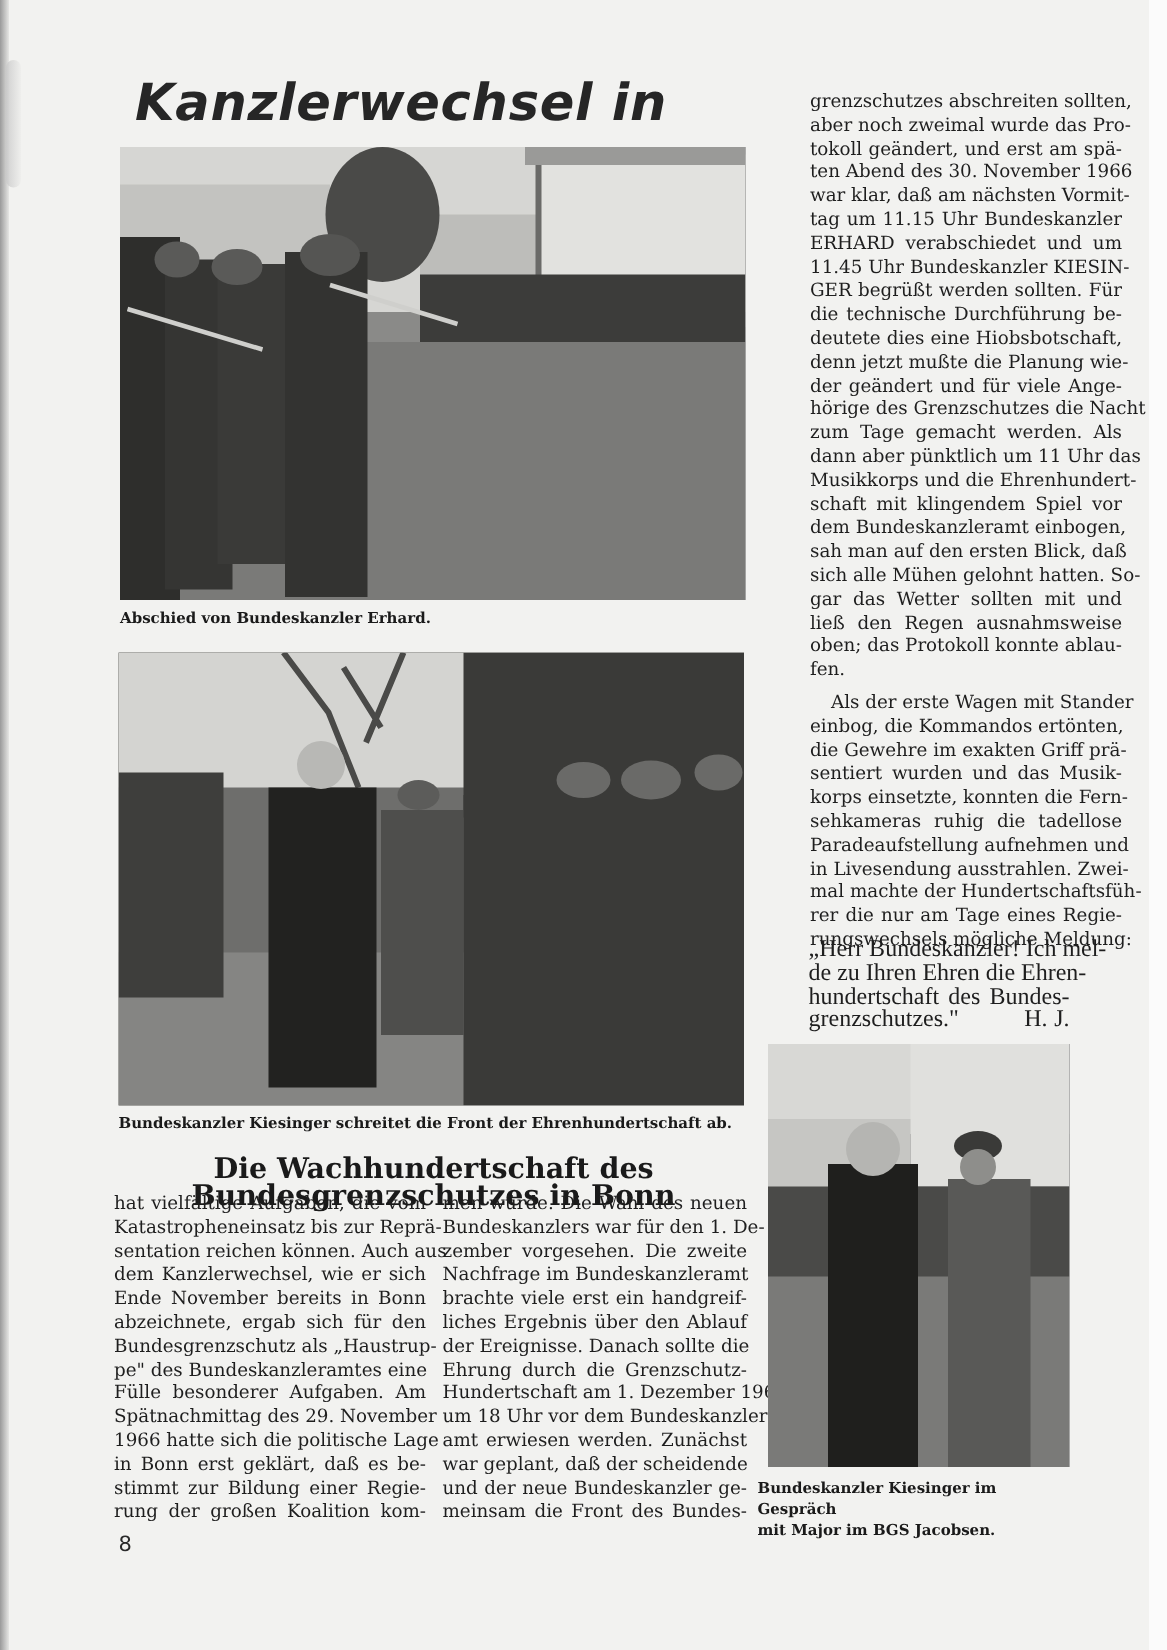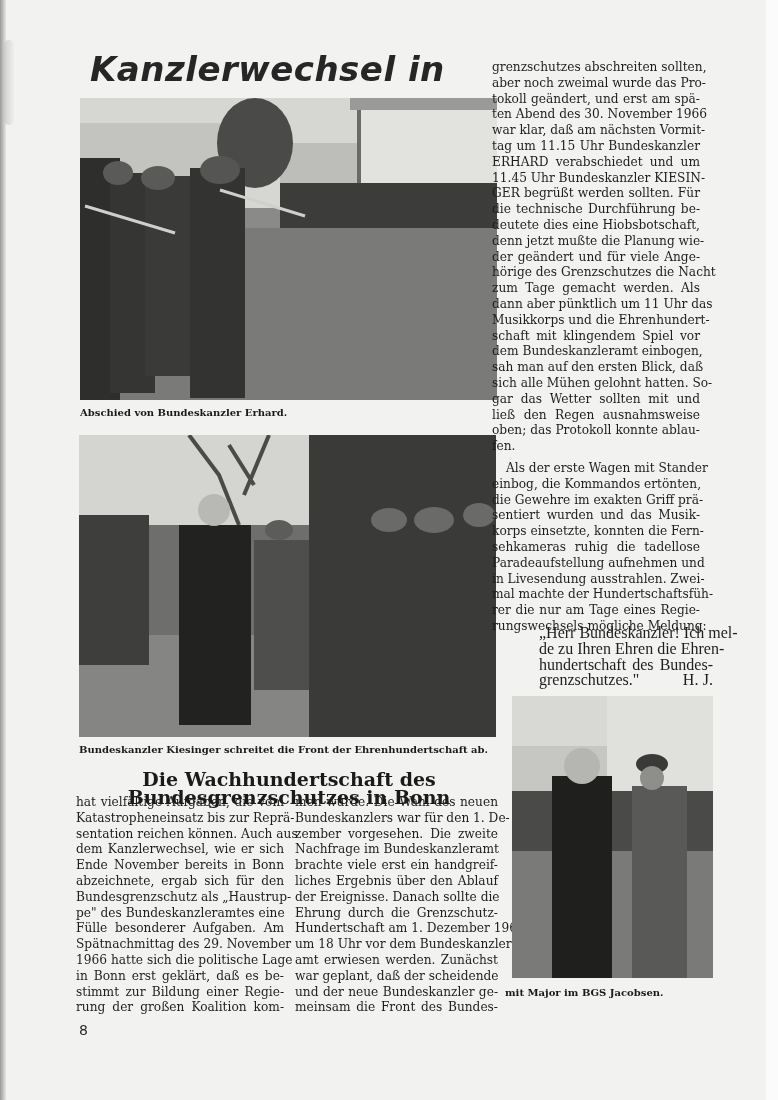--- a/index.html
+++ b/index.html
@@ -150,21 +150,21 @@
   <span class="line">der Ereignisse. Danach sollte die</span>
   <span class="line">Ehrung durch die Grenzschutz-</span>
   <span class="line">Hundertschaft am 1. Dezember 1966</span>
   <span class="line">um 18 Uhr vor dem Bundeskanzler-</span>
   <span class="line">amt erwiesen werden. Zunächst</span>
   <span class="line">war geplant, daß der scheidende</span>
   <span class="line">und der neue Bundeskanzler ge-</span>
   <span class="line">meinsam die Front des Bundes-</span>
 </div>
 
-<div class="col" style="left:492px; top:60px; width:208px;">
+<div class="col" style="left:540px; top:60px; width:208px;">
   <span class="line">grenzschutzes abschreiten sollten,</span>
   <span class="line">aber noch zweimal wurde das Pro-</span>
   <span class="line">tokoll geändert, und erst am spä-</span>
   <span class="line">ten Abend des 30. November 1966</span>
   <span class="line">war klar, daß am nächsten Vormit-</span>
   <span class="line">tag um 11.15 Uhr Bundeskanzler</span>
   <span class="line">ERHARD verabschiedet und um</span>
   <span class="line">11.45 Uhr Bundeskanzler KIESIN-</span>
   <span class="line">GER begrüßt werden sollten. Für</span>
   <span class="line">die technische Durchführung be-</span>
@@ -212,16 +212,17 @@
     <rect x="0" y="50" width="95" height="50" fill="#c6c6c3"></rect>
     <rect x="0" y="95" width="201" height="60" fill="#4a4a48"></rect>
     <rect x="40" y="80" width="60" height="202" fill="#1f1f1d"></rect>
     <circle cx="70" cy="70" r="18" fill="#b5b5b2"></circle>
     <rect x="120" y="90" width="55" height="192" fill="#595957"></rect>
     <ellipse cx="140" cy="68" rx="16" ry="10" fill="#3a3a38"></ellipse>
     <circle cx="140" cy="82" r="12" fill="#8e8e8b"></circle>
   </svg>
 </div>
 <p class="caption" style="left:505px; top:986px; width:215px;">
+  <span style="display:block;">Bundeskanzler Kiesinger im Gespräch</span>
   <span style="display:block;">mit Major im BGS Jacobsen.</span>
 </p>
 
 <div class="page-number">8</div>
 
 </body></html>

